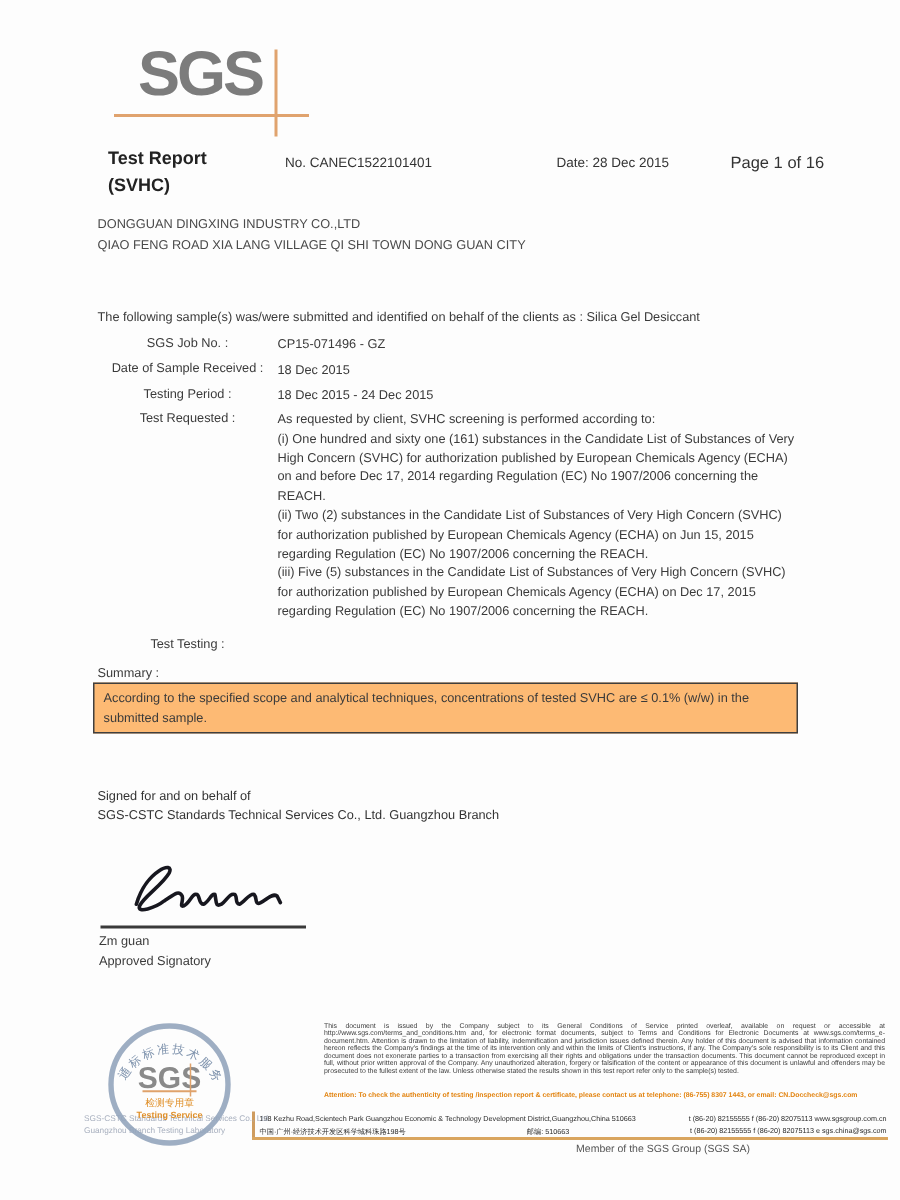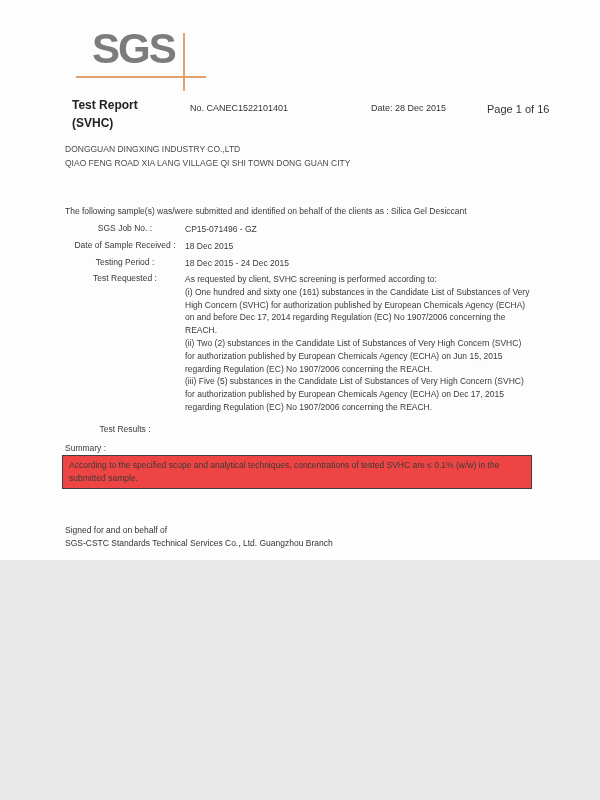--- a/index.html
+++ b/index.html
@@ -1,17 +1,17 @@
 <!DOCTYPE html>
 <html><head>
 <meta charset="utf-8">
 <style>
   html,body{margin:0;padding:0;background:#e9e9e9;}
   .page{
-    position:relative;width:600px;height:560px;margin:0 auto;
+    position:relative;width:600px;height:800px;margin:0 auto;
     background:#fdfdfd;overflow:hidden;
     font-family:"Liberation Sans", sans-serif;color:#3a3a3a;
   }
   .abs{position:absolute;}
   
   .logo-text{left:92px;top:28px;font-size:42px;font-weight:bold;color:#7c7c7c;letter-spacing:-2px;line-height:1;}
   .logo-hline{left:76px;top:76px;width:130px;height:2px;background:#e0a36e;}
   .logo-vline{left:183px;top:33px;width:2px;height:58px;background:#e0a36e;}
   
   .title1{left:72px;top:98px;font-size:12px;font-weight:bold;color:#222;}
@@ -19,21 +19,21 @@
   .rpt-no{left:190px;top:103px;font-size:9px;color:#333;}
   .rpt-date{left:371px;top:103px;font-size:9px;color:#333;}
   .rpt-page{left:487px;top:103px;font-size:11px;color:#333;}
   .client{left:65px;top:142px;font-size:8.5px;line-height:14px;color:#4a4a4a;}
   .intro{left:65px;top:206px;font-size:8.5px;color:#3a3a3a;}
   .frow{left:65px;font-size:8.5px;display:flex;}
   .frow .flabel{width:120px;flex:none;text-align:center;}
   .frow .fvalue{white-space:pre-line;width:345px;line-height:12.8px;}
   .r1{top:223px;} .r2{top:240px;} .r3{top:257px;} .r4{top:273px;} .r5{top:424px;}
   .sum-label{left:65px;top:443px;font-size:8.5px;}
-  .sum-box{left:62px;top:455px;width:468px;height:32px;border:1.5px solid #3f3f3f;display:flex;background:#ef4444;}
+  .sum-box{left:62px;top:455px;width:468px;height:32px;border:1.5px solid #3f3f3f;display:flex;background:#fdba74;}
   .sum-text{flex:1;padding:3px 6px 0 6px;font-size:8.5px;line-height:12.5px;}
   .sum-pass{width:88px;flex:none;border-left:1.5px solid #3f3f3f;display:flex;align-items:center;justify-content:center;font-size:9.5px;letter-spacing:1px;color:#222;}
   .signed{left:65px;top:524px;font-size:8.5px;line-height:13px;color:#333;}
   .sig-svg{left:80px;top:570px;}
   .sig-rule{left:67px;top:617px;width:137px;height:2px;background:#3a3a3a;}
   .sig-name{left:66px;top:622px;font-size:8.5px;}
   .sig-title{left:66px;top:635px;font-size:8.5px;}
   
   .stamp{left:70px;top:680px;z-index:3;}
   .stamp-co{left:56px;top:742px;z-index:1;font-size:5.5px;line-height:8px;color:#a7afbe;white-space:nowrap;}
@@ -80,21 +80,21 @@
     <div class="fvalue">18 Dec 2015 - 24 Dec 2015</div>
   </div>
   <div class="abs frow r4">
     <span class="flabel">Test Requested :</span>
     <div class="fvalue">As requested by client, SVHC screening is performed according to:
 (i) One hundred and sixty one (161) substances in the Candidate List of Substances of Very High Concern (SVHC) for authorization published by European Chemicals Agency (ECHA) on and before Dec 17, 2014 regarding Regulation (EC) No 1907/2006 concerning the REACH.
 (ii) Two (2) substances in the Candidate List of Substances of Very High Concern (SVHC) for authorization published by European Chemicals Agency (ECHA) on Jun 15, 2015 regarding Regulation (EC) No 1907/2006 concerning the REACH.
 (iii) Five (5) substances in the Candidate List of Substances of Very High Concern (SVHC) for authorization published by European Chemicals Agency (ECHA) on Dec 17, 2015 regarding Regulation (EC) No 1907/2006 concerning the REACH.</div>
   </div>
   <div class="abs frow r5">
-    <span class="flabel">Test Results :</span>
+    <span class="flabel">Test Testing :</span>
   </div>
 
   <div class="abs sum-label">Summary :</div>
   <div class="abs sum-box">
     <div class="sum-text">According to the specified scope and analytical techniques, concentrations of tested SVHC are ≤ 0.1% (w/w) in the submitted sample.</div>
   </div>
 
   <div class="abs signed">
     <div>Signed for and on behalf of</div>
     <div>SGS-CSTC Standards Technical Services Co., Ltd. Guangzhou Branch</div>

